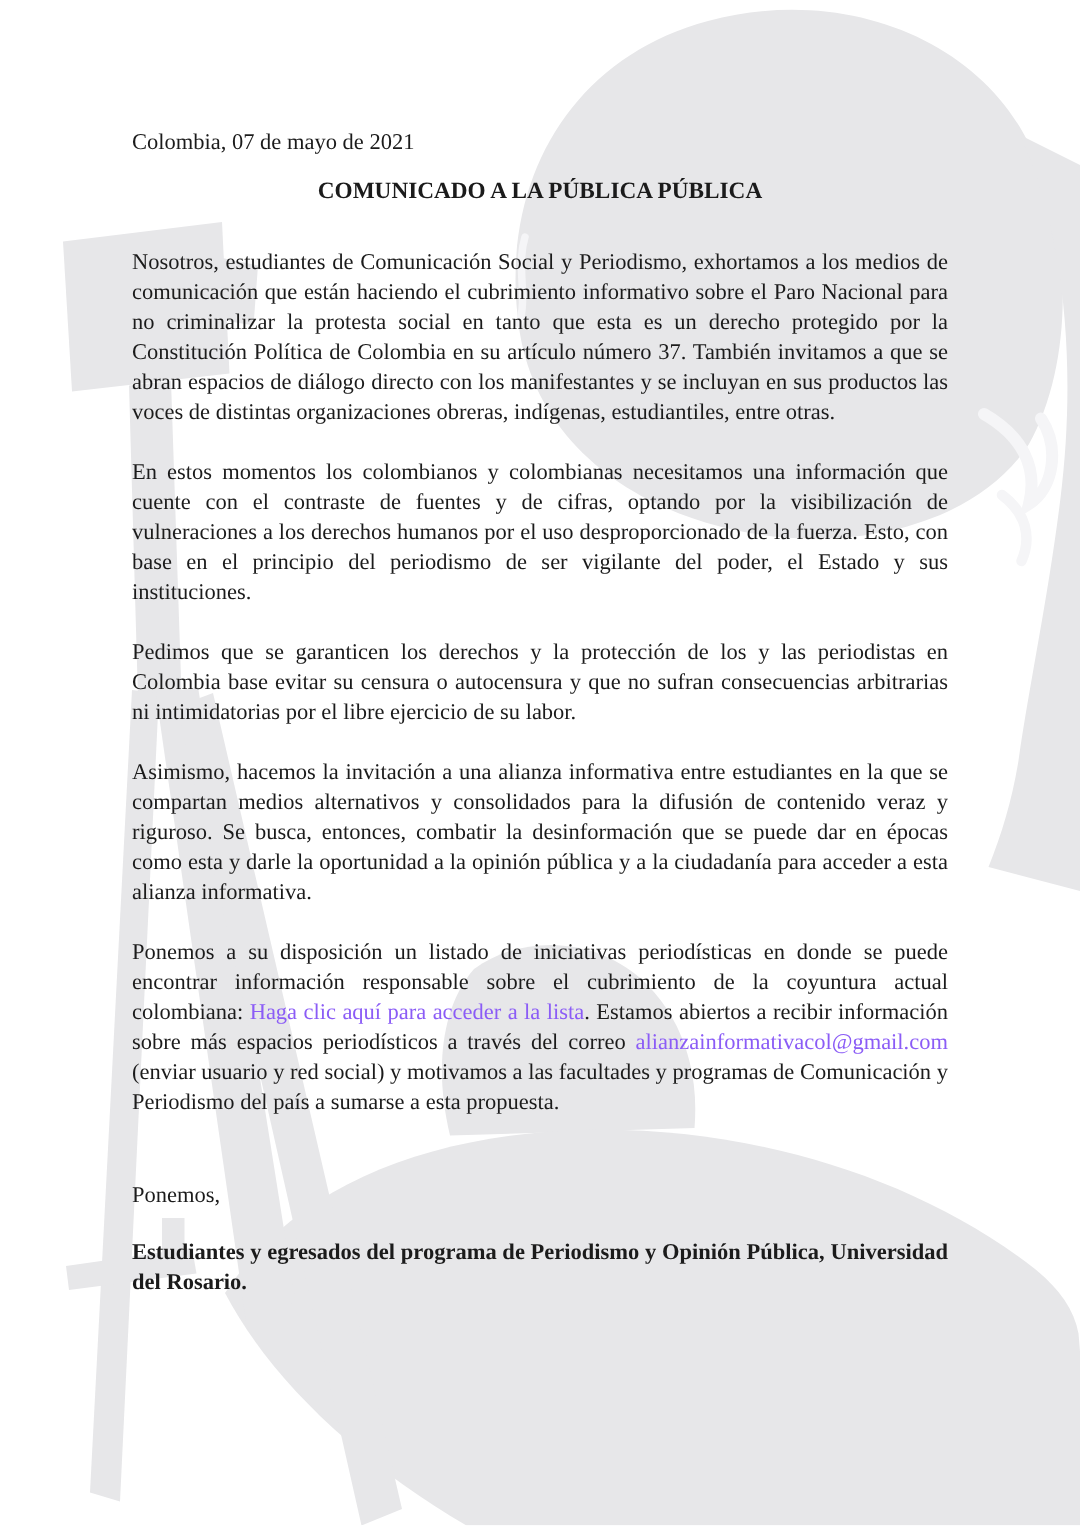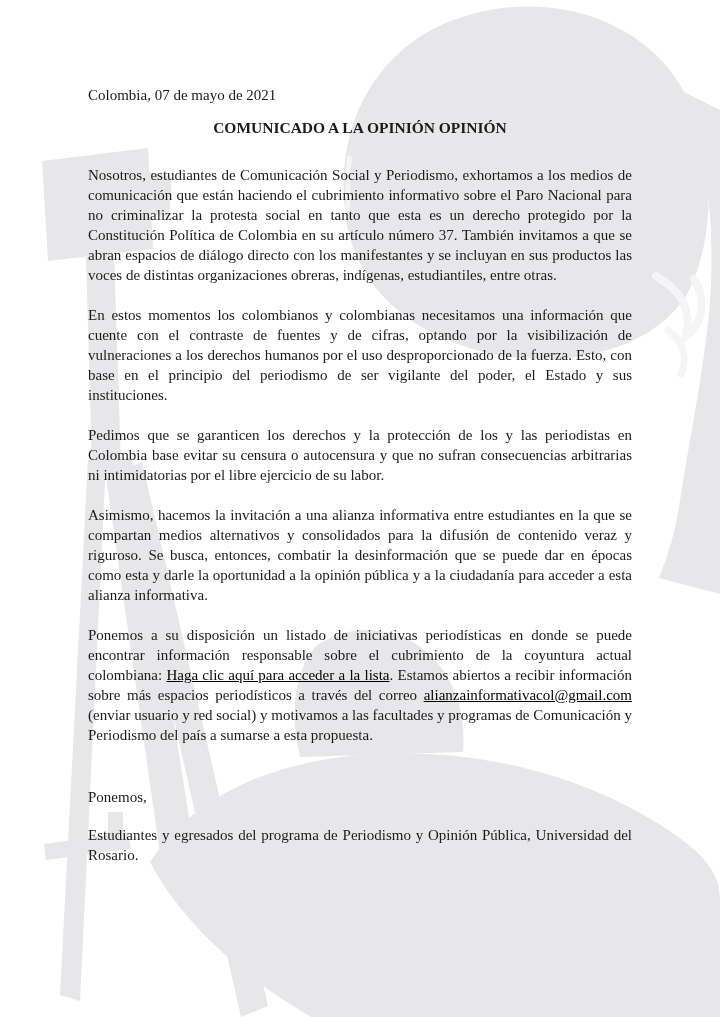--- a/index.html
+++ b/index.html
@@ -13,22 +13,22 @@
   }
   .watermark{position:absolute;left:0;top:0;width:720px;height:1017px;z-index:0;}
   .content{
     position:absolute;left:88px;top:85px;width:544px;z-index:1;
     font-size:15px;line-height:20px;text-align:justify;
   }
   .date{margin:0 0 13px 0;text-align:left;}
   .title{margin:0 0 27px 0;text-align:center;font-weight:700;font-size:15.5px;}
   p.body{margin:0 0 20px 0;}
   p.signoff{margin:42px 0 18px 0;text-align:left;}
-  p.signatories{margin:0;}
-  a.doc-link{color:#000000;text-decoration:underline;cursor:pointer;}
+  p.signatories{margin:0;font-weight:bold;}
+  a.doc-link{color:#8b5cf6;cursor:pointer;}
 </style>
 </head>
 <body>
 
 <div class="page">
 
   <svg class="watermark" viewBox="0 0 720 1017" xmlns="http://www.w3.org/2000/svg" aria-hidden="true">
     <g fill="#e7e7e9" stroke="none">
 
       <path d="M345,210 C335,118 382,38 472,14 C562,-10 652,26 686,96 C716,156 716,242 686,296 C650,352 560,372 480,351 C410,333 352,286 345,210 Z"></path>
@@ -56,21 +56,21 @@
       <path d="M656,276 C682,291 692,312 686,336 C702,326 707,299 694,279" stroke-width="8"></path>
       <path d="M668,330 C684,342 688,358 681,374" stroke-width="7"></path>
       <path d="M350,158 C344,178 352,198 346,216" stroke-width="5"></path>
     </g>
   </svg>
 
   <div class="content">
 
     <p class="date">Colombia, 07 de mayo de 2021</p>
 
-    <h1 class="title">COMUNICADO A LA OPINIÓN OPINIÓN</h1>
+    <h1 class="title">COMUNICADO A LA PÚBLICA PÚBLICA</h1>
 
     <p class="body">Nosotros, estudiantes de Comunicación Social y Periodismo, exhortamos a los medios de comunicación que están haciendo el cubrimiento informativo sobre el Paro Nacional para no criminalizar la protesta social en tanto que esta es un derecho protegido por la Constitución Política de Colombia en su artículo número 37. También invitamos a que se abran espacios de diálogo directo con los manifestantes y se incluyan en sus productos las voces de distintas organizaciones obreras, indígenas, estudiantiles, entre otras.</p>
 
     <p class="body">En estos momentos los colombianos y colombianas necesitamos una información que cuente con el contraste de fuentes y de cifras, optando por la visibilización de vulneraciones a los derechos humanos por el uso desproporcionado de la fuerza. Esto, con base en el principio del periodismo de ser vigilante del poder, el Estado y sus instituciones.</p>
 
     <p class="body">Pedimos que se garanticen los derechos y la protección de los y las periodistas en Colombia base evitar su censura o autocensura y que no sufran consecuencias arbitrarias ni intimidatorias por el libre ejercicio de su labor.</p>
 
     <p class="body">Asimismo, hacemos la invitación a una alianza informativa entre estudiantes en la que se compartan medios alternativos y consolidados para la difusión de contenido veraz y riguroso. Se busca, entonces, combatir la desinformación que se puede dar en épocas como esta y darle la oportunidad a la opinión pública y a la ciudadanía para acceder a esta alianza informativa.</p>
 
     <p class="body"><span>Ponemos a su disposición un listado de iniciativas periodísticas en donde se puede encontrar información responsable sobre el cubrimiento de la coyuntura actual colombiana: </span><a class="doc-link">Haga clic aquí para acceder a la lista</a><span>. Estamos abiertos a recibir información sobre más espacios periodísticos a través del correo </span><a class="doc-link">alianzainformativacol@gmail.com</a><span> (enviar usuario y red social) y motivamos a las facultades y programas de Comunicación y Periodismo del país a sumarse a esta propuesta.</span></p>

